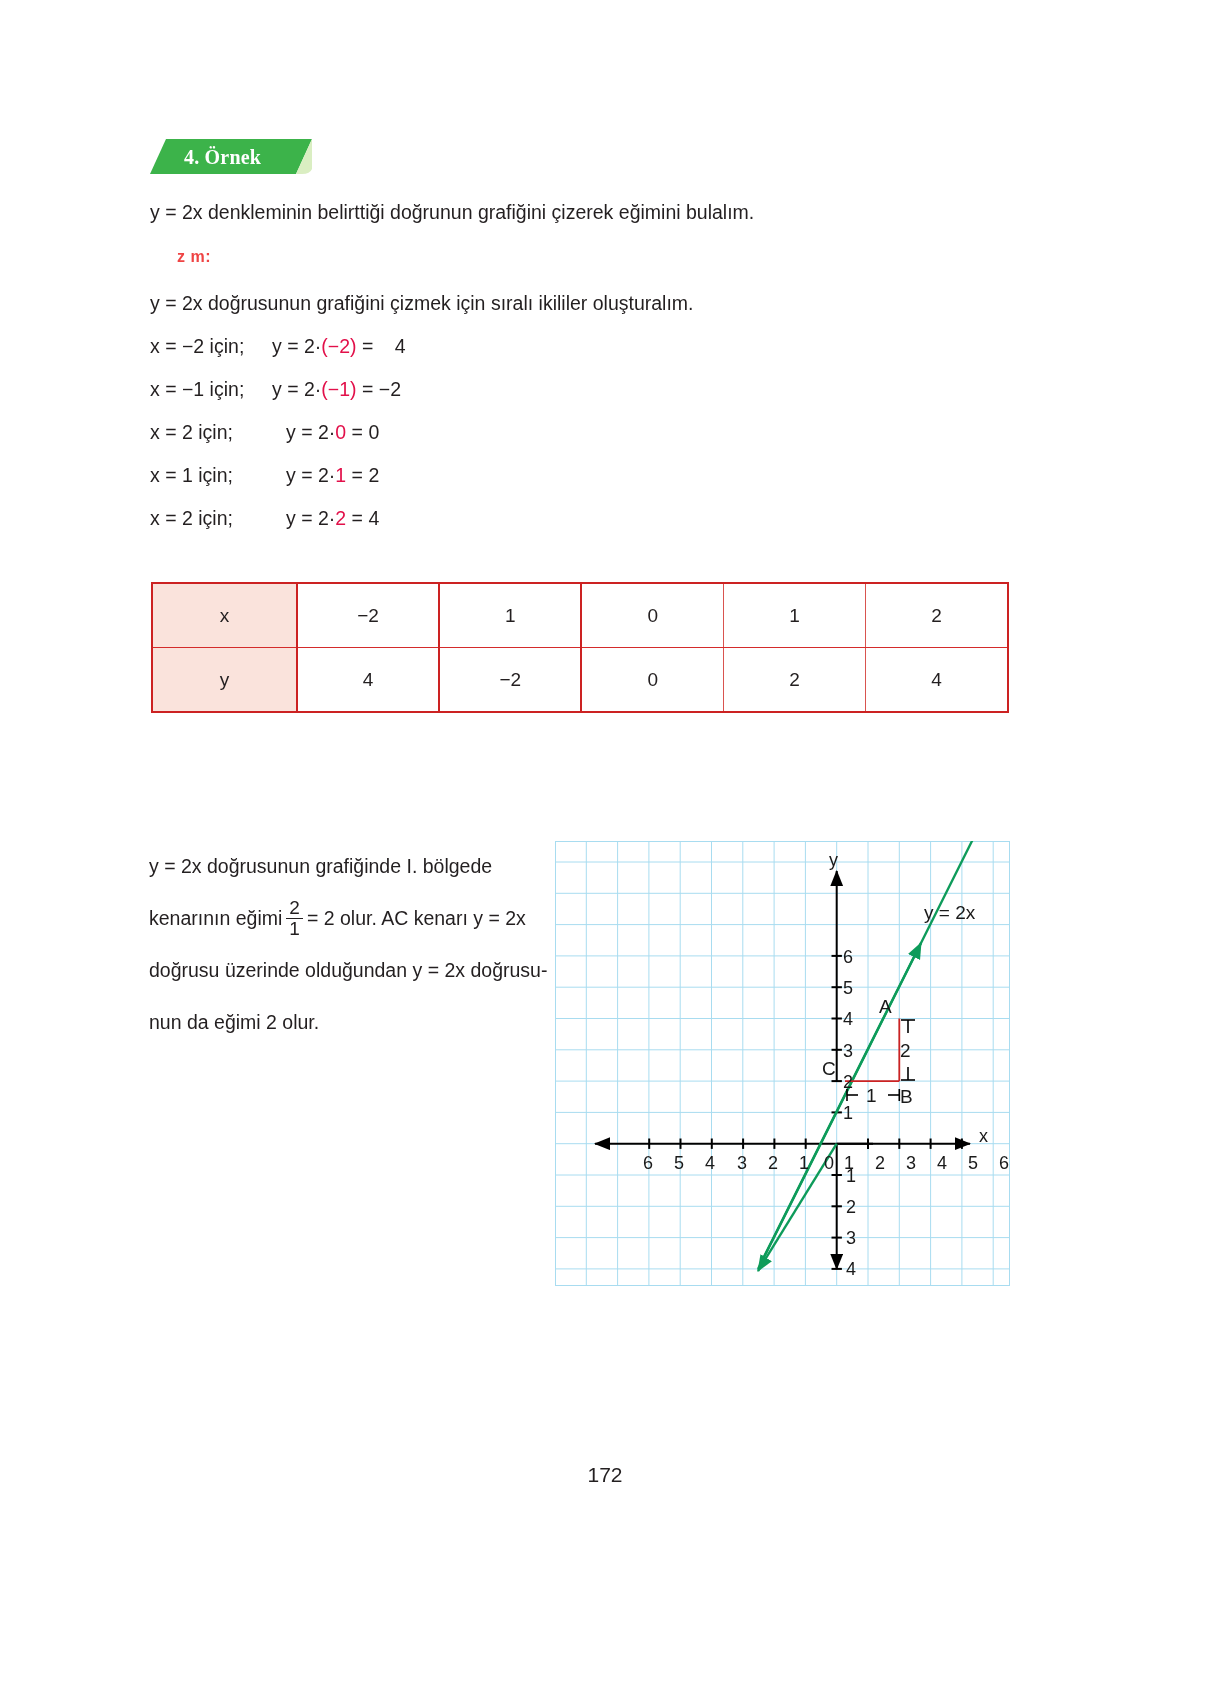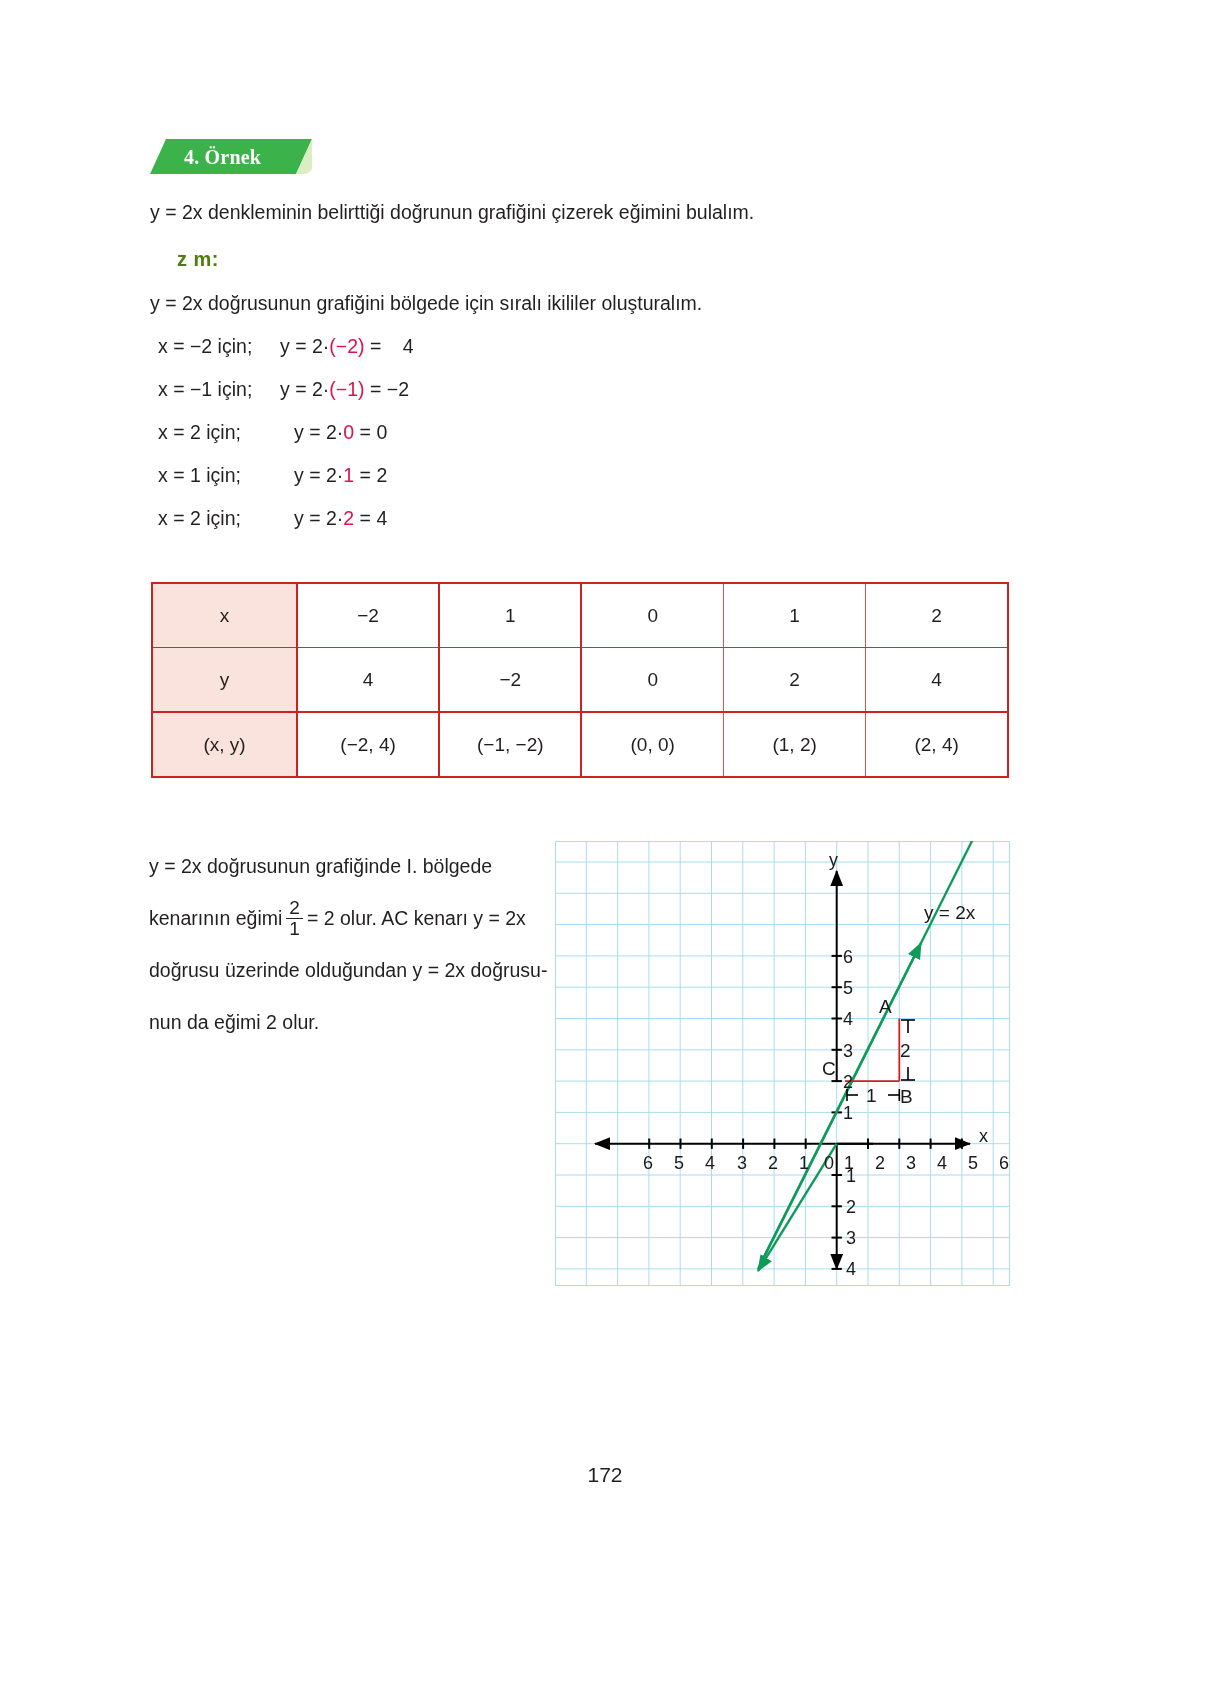--- a/index.html
+++ b/index.html
@@ -46,36 +46,36 @@
     font-size: 19.5px;
     line-height: 1.35;
     color: #231f20;
     white-space: nowrap;
   }
   #intro-line { left: 150px; top: 199px; }
   #solution-heading {
     position: absolute;
     left: 177px;
     top: 248px;
-    font-size: 20px;
+    font-size: 16px;
     font-weight: bold;
-    color: #4d7c0f;
+    color: #ef4444;
     letter-spacing: 0.5px;
   }
   #setup-line { left: 150px; top: 290px; }
 
   
   .eq-row {
     position: absolute;
     left: 150px;
     font-size: 19.5px;
     color: #231f20;
     white-space: nowrap;
   }
-  .eq-left { display: inline-block; width: 122px; margin-left: 8px; }
+  .eq-left { display: inline-block; width: 122px; }
   .eq-right { display: inline-block; }
   .hl { color: #e2104a; }
   .gapminus { display: inline-block; width: 16px; }
 
   
   #value-table {
     position: absolute;
     left: 151px;
     top: 582px;
     width: 858px;
@@ -163,21 +163,21 @@
 <div id="example-banner">
   <svg class="tag-shape" width="162" height="35" viewBox="0 0 162 35">
     <path d="M 16 0 L 162 0 L 146 35 L 0 35 Z" fill="#3cb34a"></path>
     <path d="M 146 35 L 162 0 L 162 30 Q 160 35 152 35 Z" fill="#daeec2"></path>
   </svg>
   <span class="tag-label">4. Örnek</span>
 </div>
 
 <div class="para" id="intro-line">y = 2x denkleminin belirttiği doğrunun grafiğini çizerek eğimini bulalım.</div>
 <div id="solution-heading">z m:</div>
-<div class="para" id="setup-line">y = 2x doğrusunun grafiğini bölgede için sıralı ikililer oluşturalım.</div>
+<div class="para" id="setup-line">y = 2x doğrusunun grafiğini çizmek için sıralı ikililer oluşturalım.</div>
 
 <div class="eq-row" style="top:335px;">
   <span class="eq-left">x = −2 için;</span><span class="eq-right"><span>y = 2·</span><span class="hl">(−2)</span> <span>=</span> <span class="gapminus"></span><span>4</span></span>
 </div>
 <div class="eq-row" style="top:378px;">
   <span class="eq-left">x = −1 için;</span><span class="eq-right"><span>y = 2·</span><span class="hl">(−1)</span> <span>=</span> <span>−2</span></span>
 </div>
 <div class="eq-row" style="top:421px;">
   <span class="eq-left">x = 2 için;</span><span class="eq-right" style="padding-left:14px;"><span>y = 2·</span><span class="hl">0</span> <span>=</span> <span>0</span></span>
 </div>
@@ -199,28 +199,20 @@
       <td class="last">2</td>
     </tr>
     <tr class="row-y">
       <td class="rowhead">y</td>
       <td class="c1">4</td>
       <td class="c2">−2</td>
       <td class="c3">0</td>
       <td class="c4">2</td>
       <td class="last">4</td>
     </tr>
-    <tr class="row-xy">
-      <td class="rowhead">(x, y)</td>
-      <td class="c1">(−2,  4)</td>
-      <td class="c2">(−1, −2)</td>
-      <td class="c3">(0, 0)</td>
-      <td class="c4">(1, 2)</td>
-      <td class="last">(2, 4)</td>
-    </tr>
   </tbody>
 </table>
 
 <div id="lower-para">
   <span class="ln">y  =  2x  doğrusunun  grafiğinde  I.  bölgede</span>
   <span class="ln"><span>kenarının eğimi</span><span class="frac">
         <span class="num">2</span>
         <span class="den">1</span>
       </span><span>= 2  olur. AC kenarı y = 2x</span></span>
   <span class="ln">doğrusu üzerinde olduğundan y = 2x doğrusu-</span>

